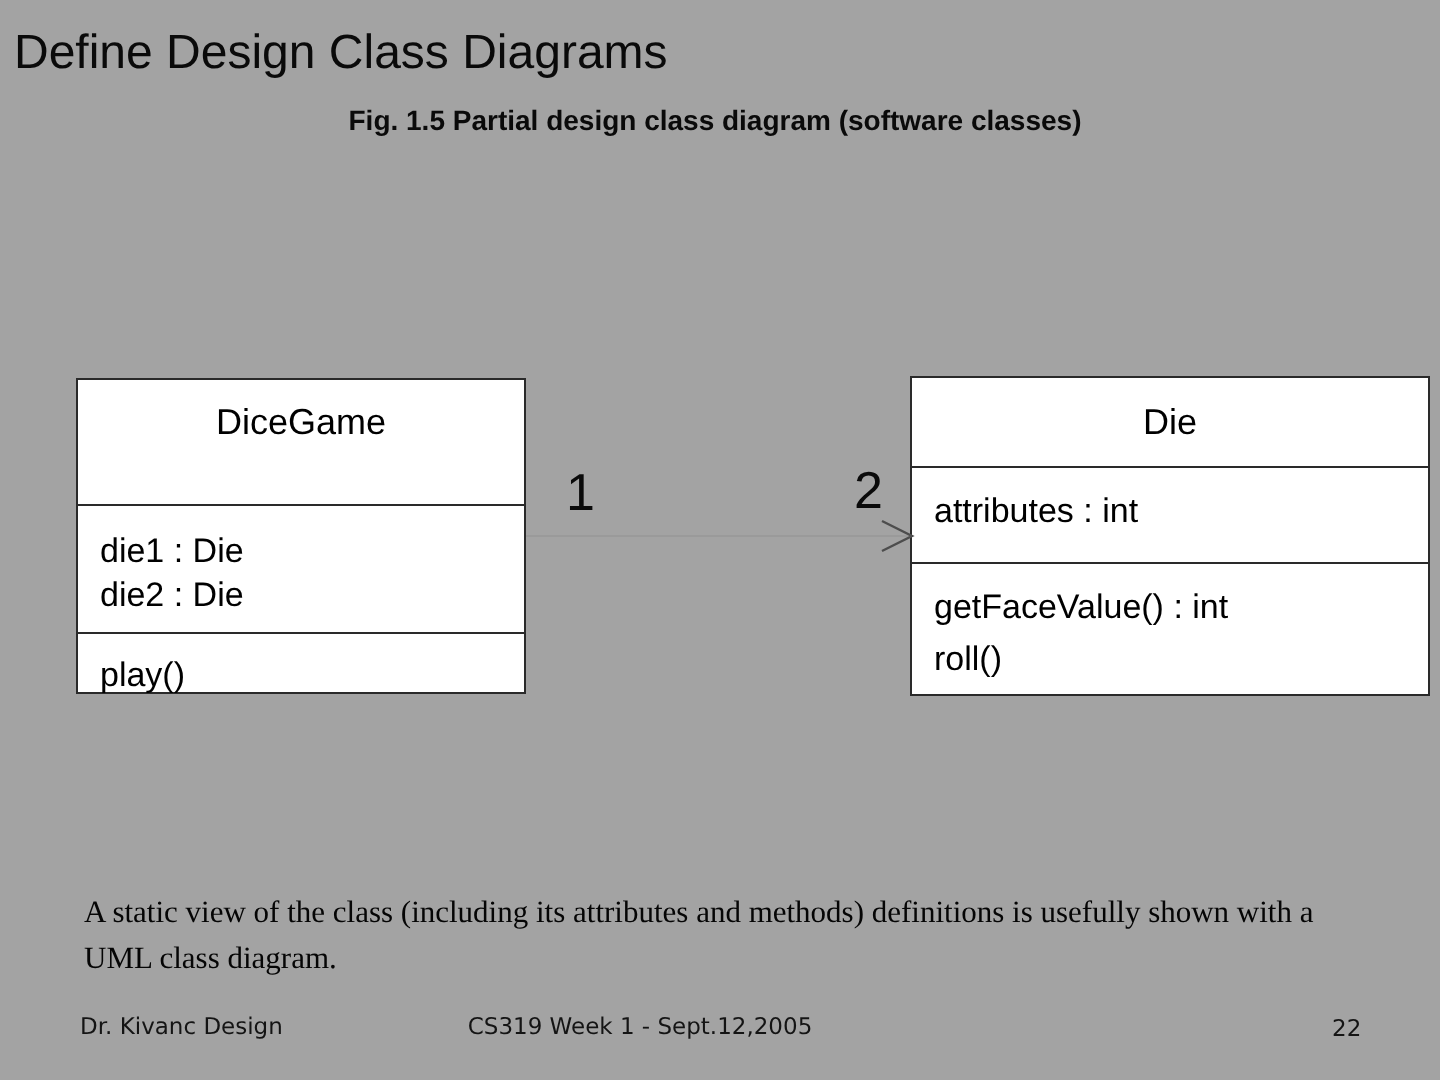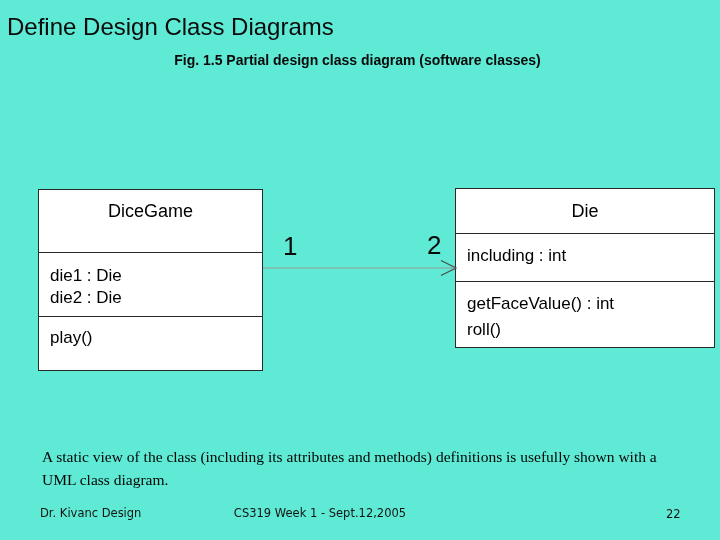--- a/index.html
+++ b/index.html
@@ -1,20 +1,20 @@
 <!DOCTYPE html>
 <html><head>
 <meta charset="utf-8">
 <style>
   html, body { margin: 0; padding: 0; background: #fff; }
   #slide {
     position: relative;
     width: 720px;
     height: 540px;
-    background: #5eead4;
+    background: #a3a3a3;
     overflow: hidden;
     font-family: "Liberation Sans", sans-serif;
     color: #000;
   }
 
   
   .slide-title {
     position: absolute;
     left: 7px; top: 13px;
     font-size: 24px;
@@ -57,21 +57,21 @@
     flex: 0 0 auto;
   }
   .uml-compartment.grow { flex: 1 1 auto; }
   .uml-line {
     font-size: 17px;
     line-height: 22px;
     white-space: nowrap;
   }
   .uml-line.wide { line-height: 26px; }
 
-  #class-dicegame { left: 38px; top: 189px; width: 225px; height: 182px; }
+  #class-dicegame { left: 38px; top: 189px; width: 225px; height: 158px; }
   #class-dicegame .uml-name { height: 42px; }
   #class-dicegame .attrs { height: 64px; padding-top: 12px; margin-top: 20px; }
 
   #class-die { left: 455px; top: 188px; width: 260px; height: 160px; }
   #class-die .uml-name { height: 44px; }
   #class-die .attrs { height: 48px; padding-top: 11px; }
   #class-die .methods { padding-top: 9px; }
 
   
   #assoc-svg {
@@ -129,21 +129,21 @@
       <div class="uml-line">die2 : Die</div>
     </div>
     <div class="uml-compartment grow methods">
       <div class="uml-line">play()</div>
     </div>
   </div>
 
   <div id="class-die" class="uml-class">
     <div class="uml-name">Die</div>
     <div class="uml-compartment attrs">
-      <div class="uml-line">including : int</div>
+      <div class="uml-line">attributes : int</div>
     </div>
     <div class="uml-compartment grow methods">
       <div class="uml-line wide">getFaceValue() : int</div>
       <div class="uml-line wide">roll()</div>
     </div>
   </div>
 
   <svg id="assoc-svg" viewBox="0 0 720 540" xmlns="http://www.w3.org/2000/svg">
     <line x1="263" y1="268" x2="456" y2="268" stroke="#9a9a9a" stroke-width="1"></line>
     <polyline points="441,260.5 456,268 441,275.5" fill="none" stroke="#4d4d4d" stroke-width="1.2"></polyline>

